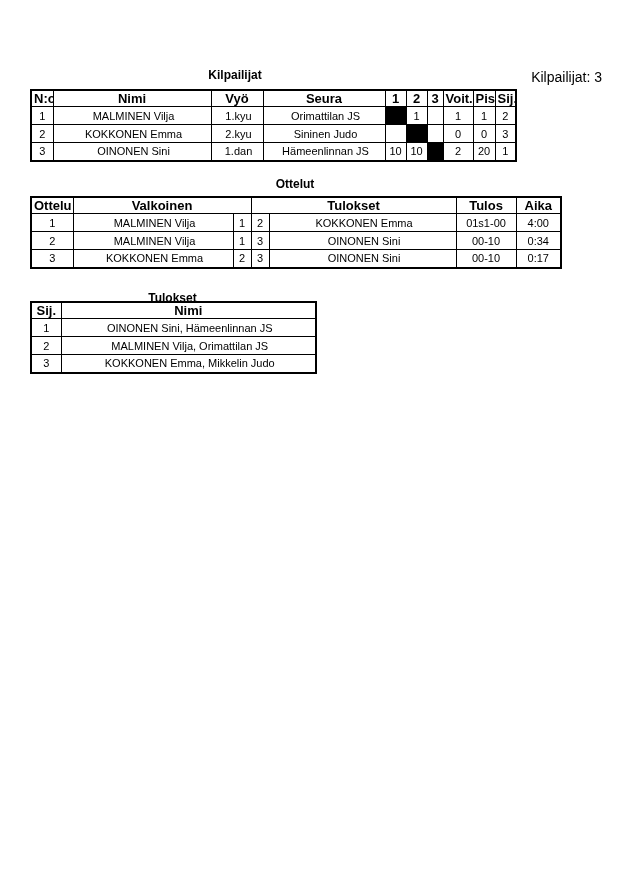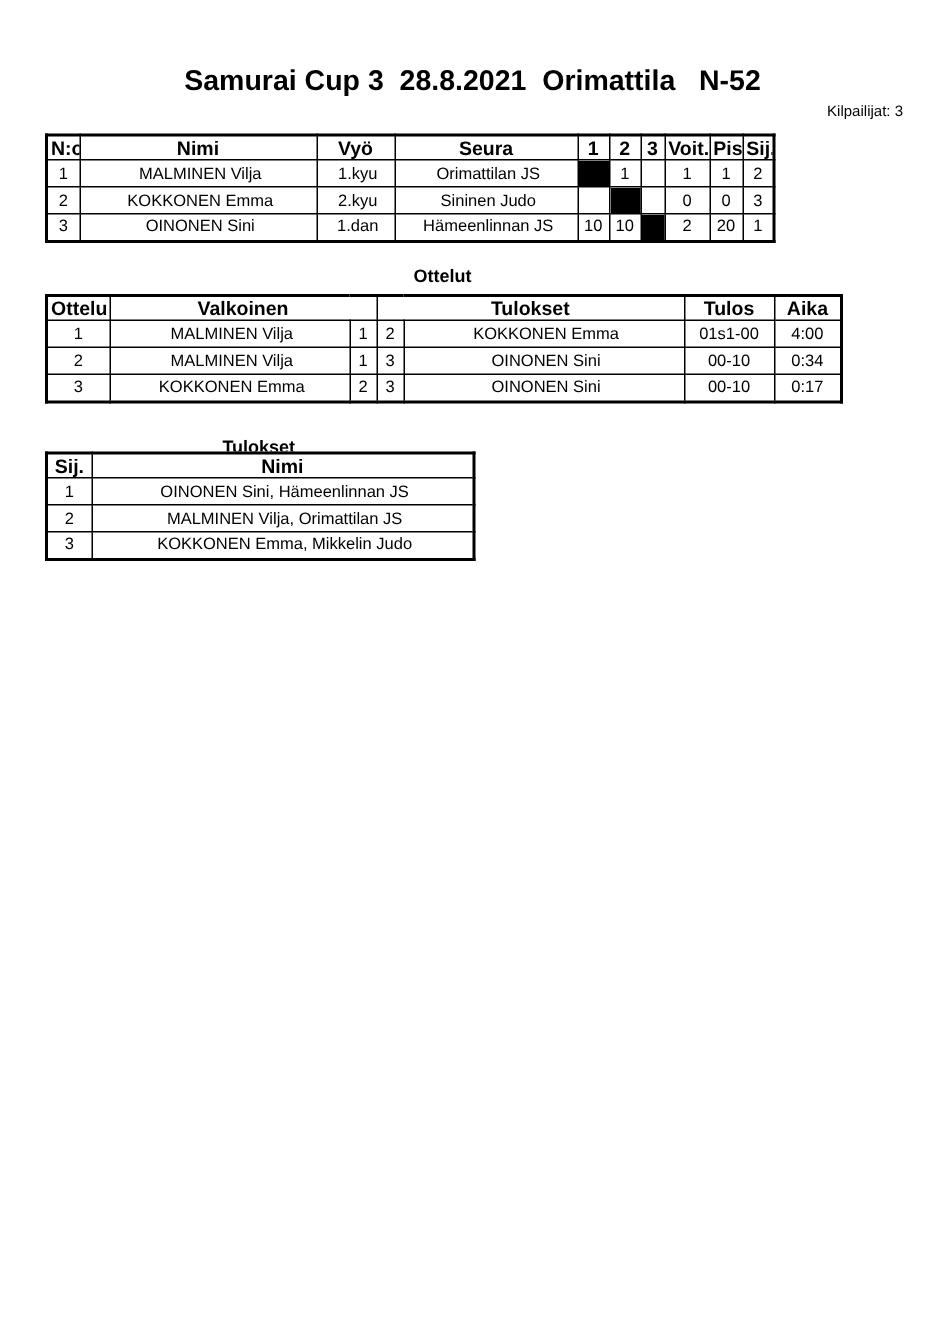--- a/index.html
+++ b/index.html
@@ -19,21 +19,21 @@
   }
   .section-heading {
     position:absolute; text-align:center;
     font-size:12px; font-weight:bold;
   }
   .heading-kilpailijat { top:68px; left:30px; width:410px; }
   .heading-ottelut    { top:177px; left:30px; width:530px; }
   .heading-tulokset   { top:291px; left:30px; width:285px; }
   .competitors-count {
     position:absolute; top:69px; right:28px;
-    font-size:10px;
+    font-size:14px;
   }
   table {
     position:absolute; left:30px;
     border-collapse:collapse; table-layout:fixed;
     font-size:11px; background:#fff;
     border:2px solid #000;
   }
   .tbl-competitors { top:89px;  width:485px; }
   .tbl-matches     { top:196px; width:530px; }
   .tbl-results     { top:301px; width:285px; }
@@ -45,22 +45,22 @@
   td { height:18px; padding:0 2px; }
   td.l { text-align:center; padding-left:5px; }
   td.c { text-align:center; }
   td.black { background:#000; }
 </style>
 </head>
 <body>
 
 <div class="page">
 
-  <div class="title">Samurai Cup 3  28.8.2021  Orimattila   N-52</div>
-
+
+  <div class="section-heading heading-kilpailijat">Kilpailijat</div>
   <div class="competitors-count">Kilpailijat: 3</div>
 
   <table class="tbl-competitors">
     <colgroup>
       <col style="width:22px">
         <col style="width:158px">
         <col style="width:52px">
         <col style="width:122px">
       <col style="width:21px">
         <col style="width:21px">

